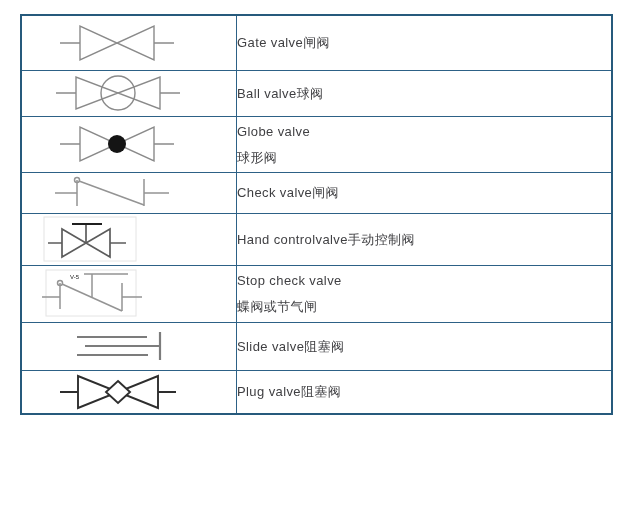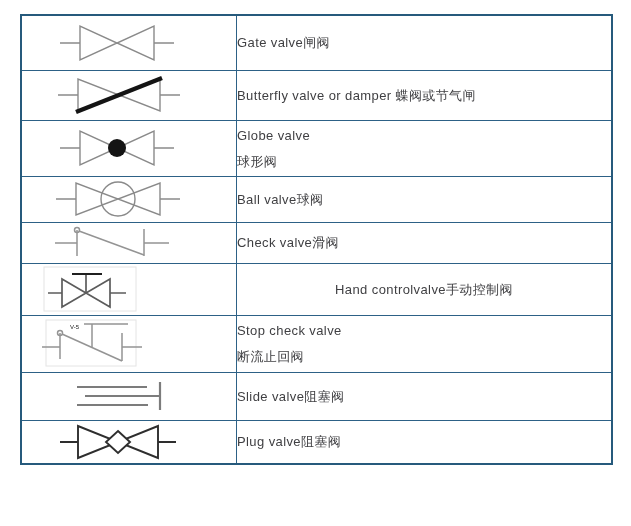--- a/index.html
+++ b/index.html
@@ -31,69 +31,59 @@
         <tr style="height:54px;padding-left:21px;">
       <td class="sym-cell">
         <svg width="214" height="54" viewBox="0 0 214 54">
           <path class="thin" d="M38 27 H58 M132 27 H152"></path>
           <path class="thin" d="M58 10 V44 L95 27 Z M132 10 V44 L95 27 Z"></path>
         </svg>
       </td>
       <td class="label-cell">Gate valve闸阀</td>
     </tr>
 
-    <tr style="height:49px;">
+
+    <tr style="height:45px;">
       <td class="sym-cell">
-        <svg width="214" height="49" viewBox="0 0 214 49">
-          <path class="thin" d="M36 24 H56 M138 24 H158"></path>
-          <path class="thin" d="M56 8 V40 L97 24 Z M138 8 V40 L97 24 Z"></path>
-          <path d="M54 41 L140 7" stroke="#141414" stroke-width="4.5" fill="none"></path>
+        <svg width="214" height="45" viewBox="0 0 214 45">
+          <path class="thin" d="M34 22 H54 M138 22 H158"></path>
+          <path class="thin" d="M54 6 V38 L96 22 Z M138 6 V38 L96 22 Z"></path>
+          <circle class="thin" cx="96" cy="22" r="17"></circle>
         </svg>
       </td>
-      <td class="label-cell">Butterfly valve or damper 蝶阀或节气闸</td>
+      <td class="label-cell">Ball valve球阀</td>
     </tr>
 
     <tr style="height:55px;">
       <td class="sym-cell">
         <svg width="214" height="55" viewBox="0 0 214 55">
           <path class="thin" d="M38 27 H58 M132 27 H152"></path>
           <path class="thin" d="M58 10 V44 L95 27 Z M132 10 V44 L95 27 Z"></path>
           <circle cx="95" cy="27" r="9" fill="#141414"></circle>
         </svg>
       </td>
       <td class="label-cell">
         <div>Globe valve</div>
         <div>球形阀</div>
       </td>
     </tr>
 
-    <tr style="height:45px;">
-      <td class="sym-cell">
-        <svg width="214" height="45" viewBox="0 0 214 45">
-          <path class="thin" d="M34 22 H54 M138 22 H158"></path>
-          <path class="thin" d="M54 6 V38 L96 22 Z M138 6 V38 L96 22 Z"></path>
-          <circle class="thin" cx="96" cy="22" r="17"></circle>
-        </svg>
-      </td>
-      <td class="label-cell">Ball valve球阀</td>
-    </tr>
-
     <tr style="height:40px;">
       <td class="sym-cell">
         <svg width="214" height="40" viewBox="0 0 214 40">
           <path class="thin2" d="M33 20 H55 M122 20 H147"></path>
           <path class="thin2" d="M55 7 V33 M122 6 V33"></path>
           <path class="thin2" d="M57 8 L122 32"></path>
           <circle class="thin2" cx="55" cy="7" r="2.5"></circle>
         </svg>
       </td>
-      <td class="label-cell">Check valve滑阀</td>
+      <td class="label-cell">Check valve闸阀</td>
     </tr>
 
-    <tr style="height:51px;text-align:center;">
+    <tr style="height:51px;">
       <td class="sym-cell">
         <svg width="214" height="51" viewBox="0 0 214 51">
           <rect class="imgbox" x="22" y="3" width="92" height="44"></rect>
           <path class="mid" d="M26 29 H40 M88 29 H104"></path>
           <path class="mid" d="M40 15 V43 L64 29 Z M88 15 V43 L64 29 Z"></path>
           <path class="mid" d="M64 29 V10"></path>
           <path class="blk" d="M50 10 H80"></path>
         </svg>
       </td>
       <td class="label-cell">Hand controlvalve手动控制阀</td>
@@ -106,21 +96,21 @@
           <path class="thin2" d="M20 31 H38 M100 31 H120"></path>
           <path class="thin2" d="M38 17 V43 M100 17 V45"></path>
           <path class="thin2" d="M40 18 L100 45"></path>
           <circle class="thin2" cx="38" cy="17" r="2.5"></circle>
           <path class="thin2" d="M70 31 V8 M62 8 H106"></path>
           <text class="anno" x="48" y="13">V-5</text>
         </svg>
       </td>
       <td class="label-cell">
         <div>Stop check valve</div>
-        <div>断流止回阀</div>
+        <div>蝶阀或节气闸</div>
       </td>
     </tr>
 
 
     <tr style="height:47px;">
       <td class="sym-cell">
         <svg width="214" height="47" viewBox="0 0 214 47">
           <path d="M55 14 H125 M63 23 H138 M55 32 H126 M138 9 V37" stroke="#7c7c7c" stroke-width="2.2" fill="none"></path>
         </svg>
       </td>

